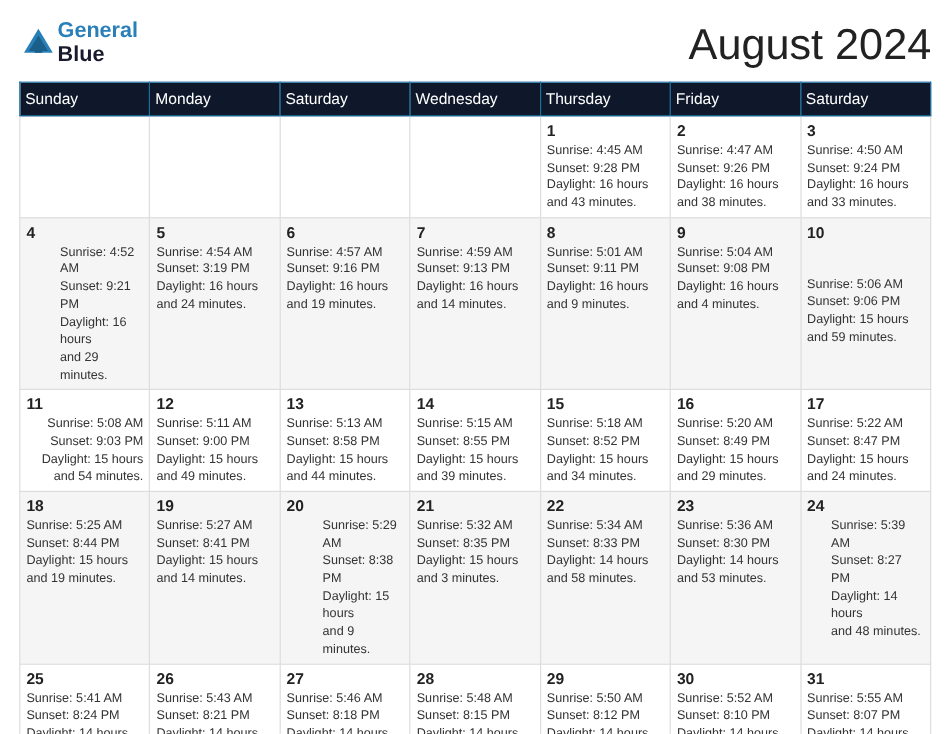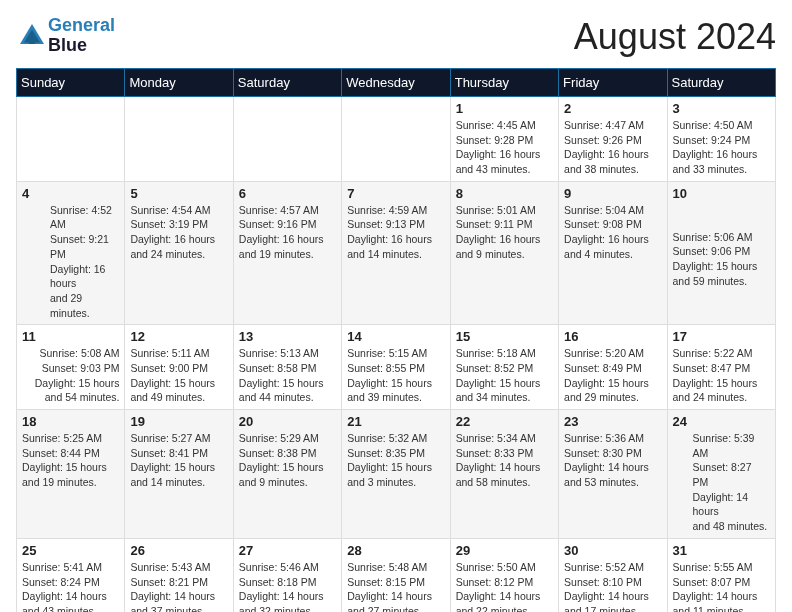--- a/index.html
+++ b/index.html
@@ -258,21 +258,21 @@
         </td>
         <td>
           <div class="day-number">19</div>
           <div class="day-info" style="white-space: pre-line;">Sunrise: 5:27 AM
 Sunset: 8:41 PM
 Daylight: 15 hours
 and 14 minutes.</div>
         </td>
         <td>
           <div class="day-number">20</div>
-          <div class="day-info" style="white-space: pre-line;">Sunrise: 5:29 AM
+          <div class="day-info" style="white-space: pre-line; margin-left: 30px;">Sunrise: 5:29 AM
 Sunset: 8:38 PM
 Daylight: 15 hours
 and 9 minutes.</div>
         </td>
         <td>
           <div class="day-number">21</div>
           <div class="day-info" style="white-space: pre-line;">Sunrise: 5:32 AM
 Sunset: 8:35 PM
 Daylight: 15 hours
 and 3 minutes.</div>

